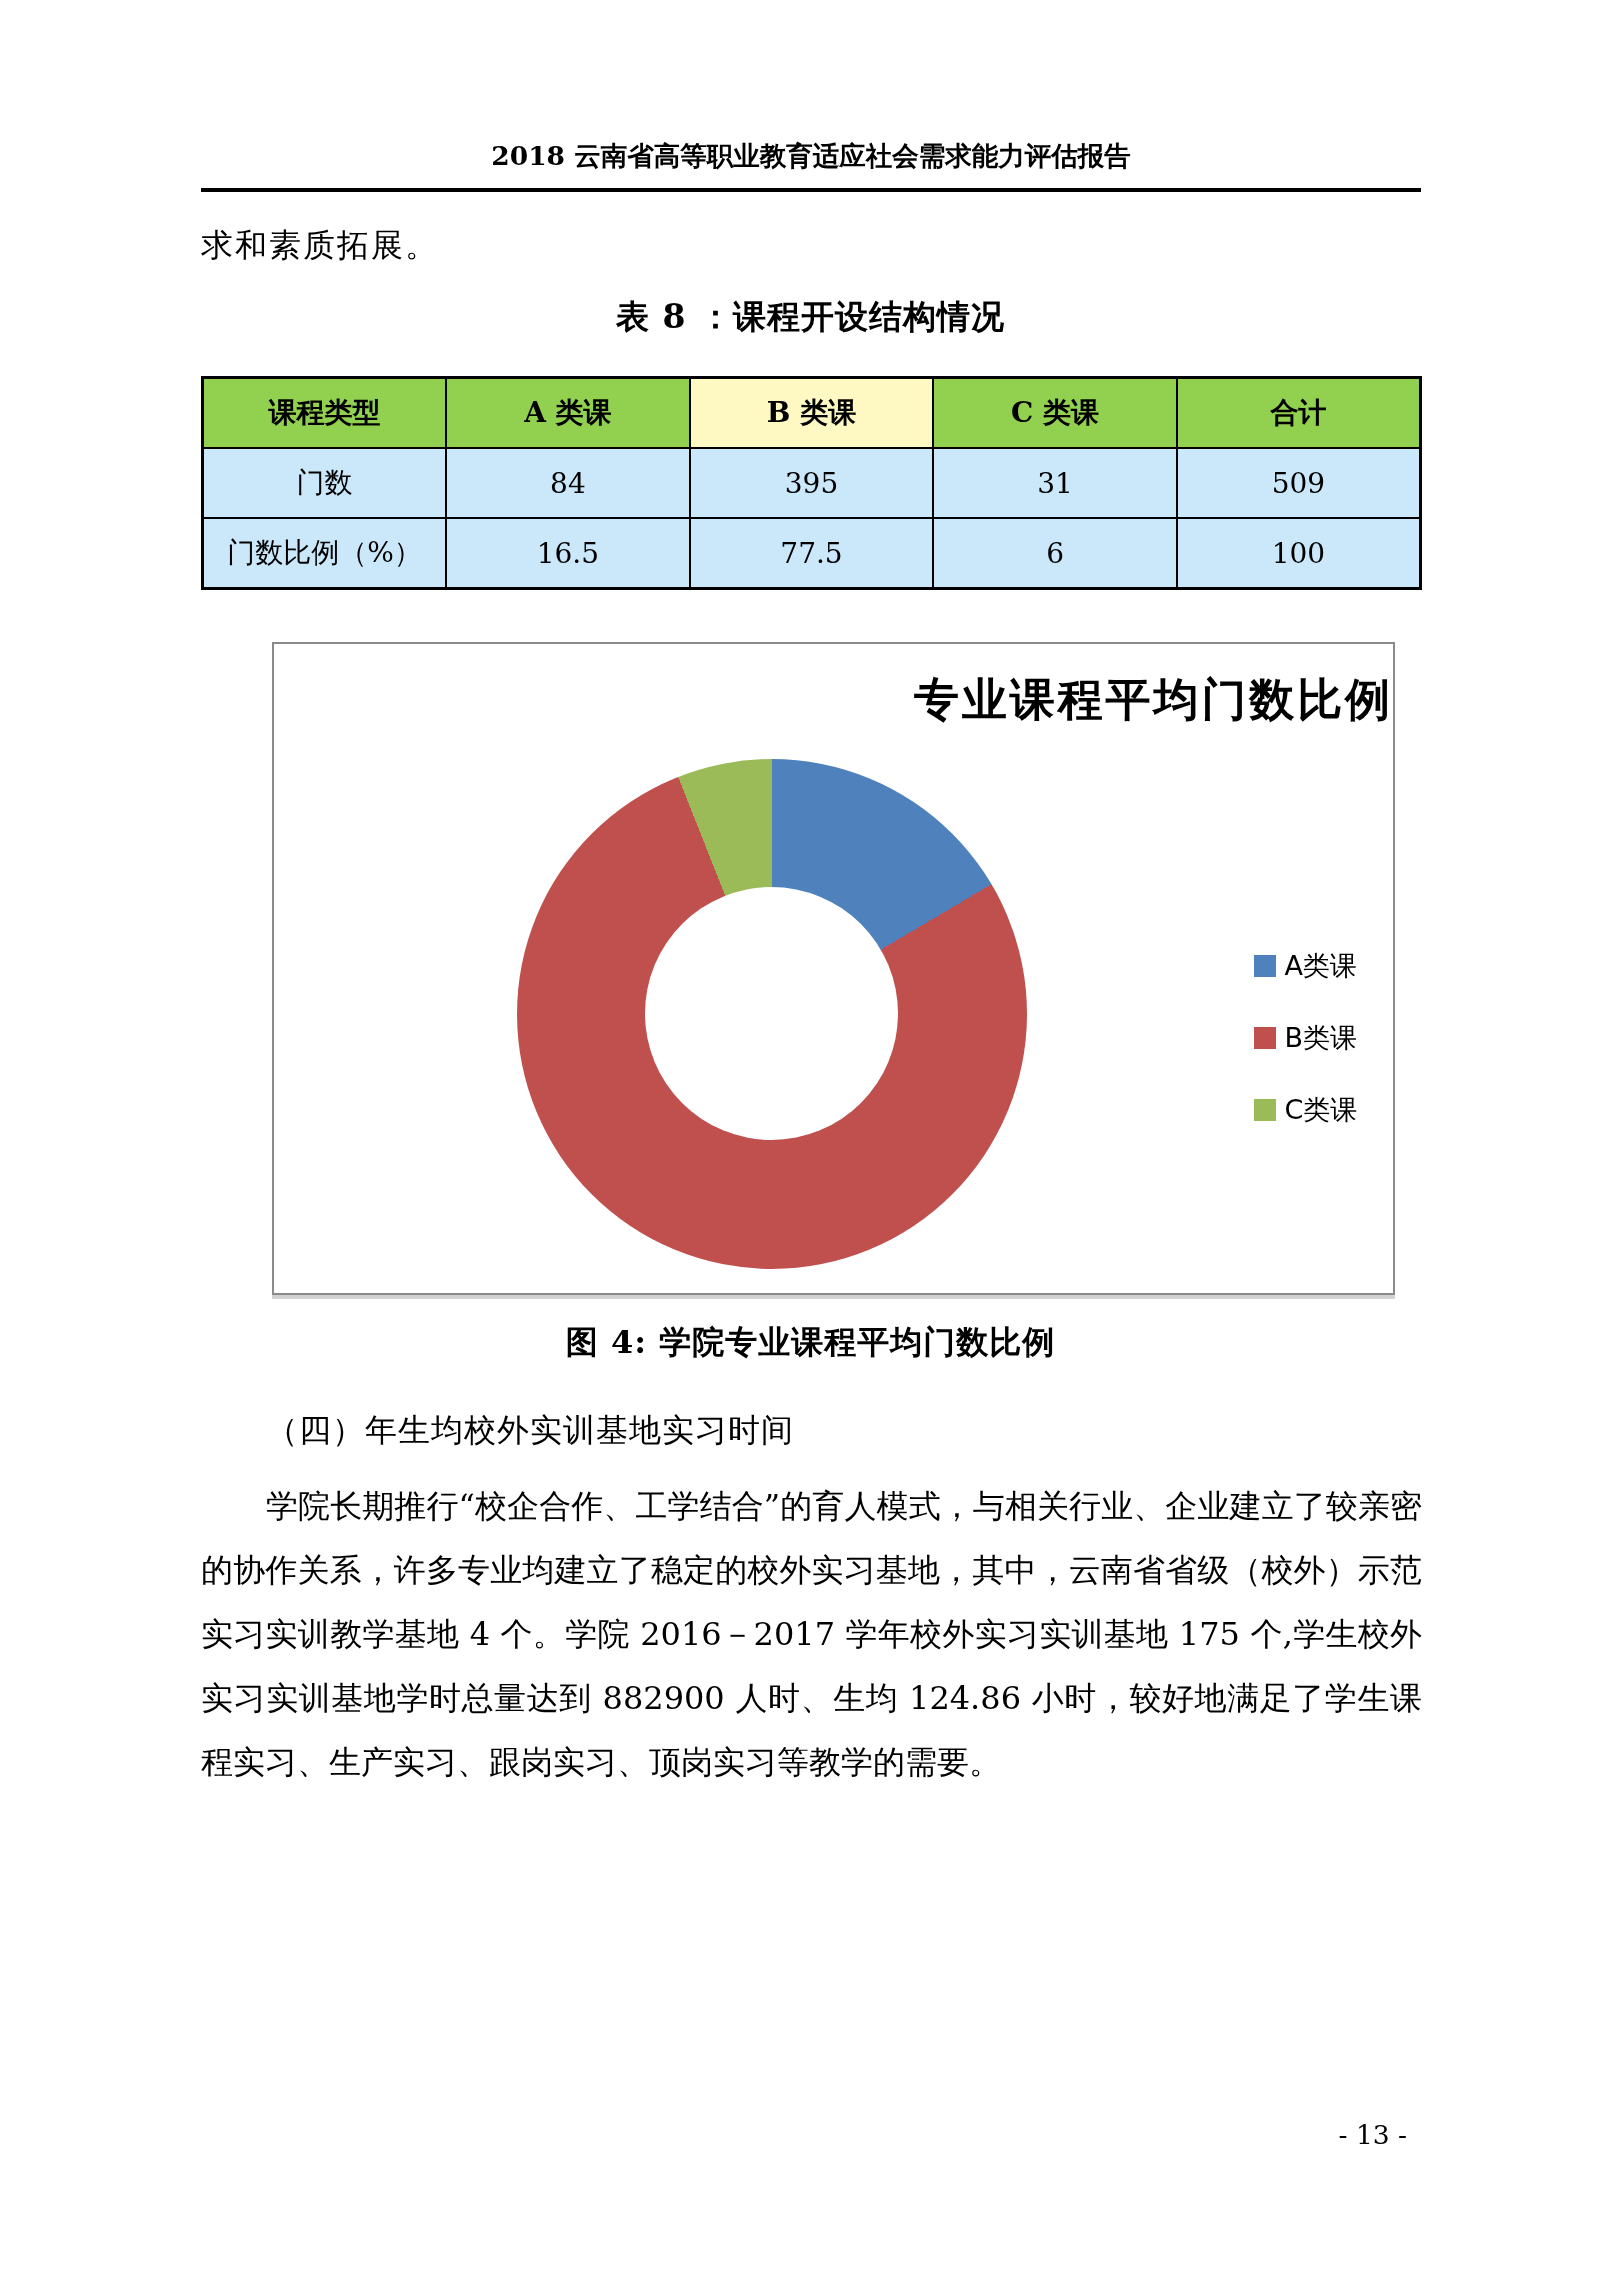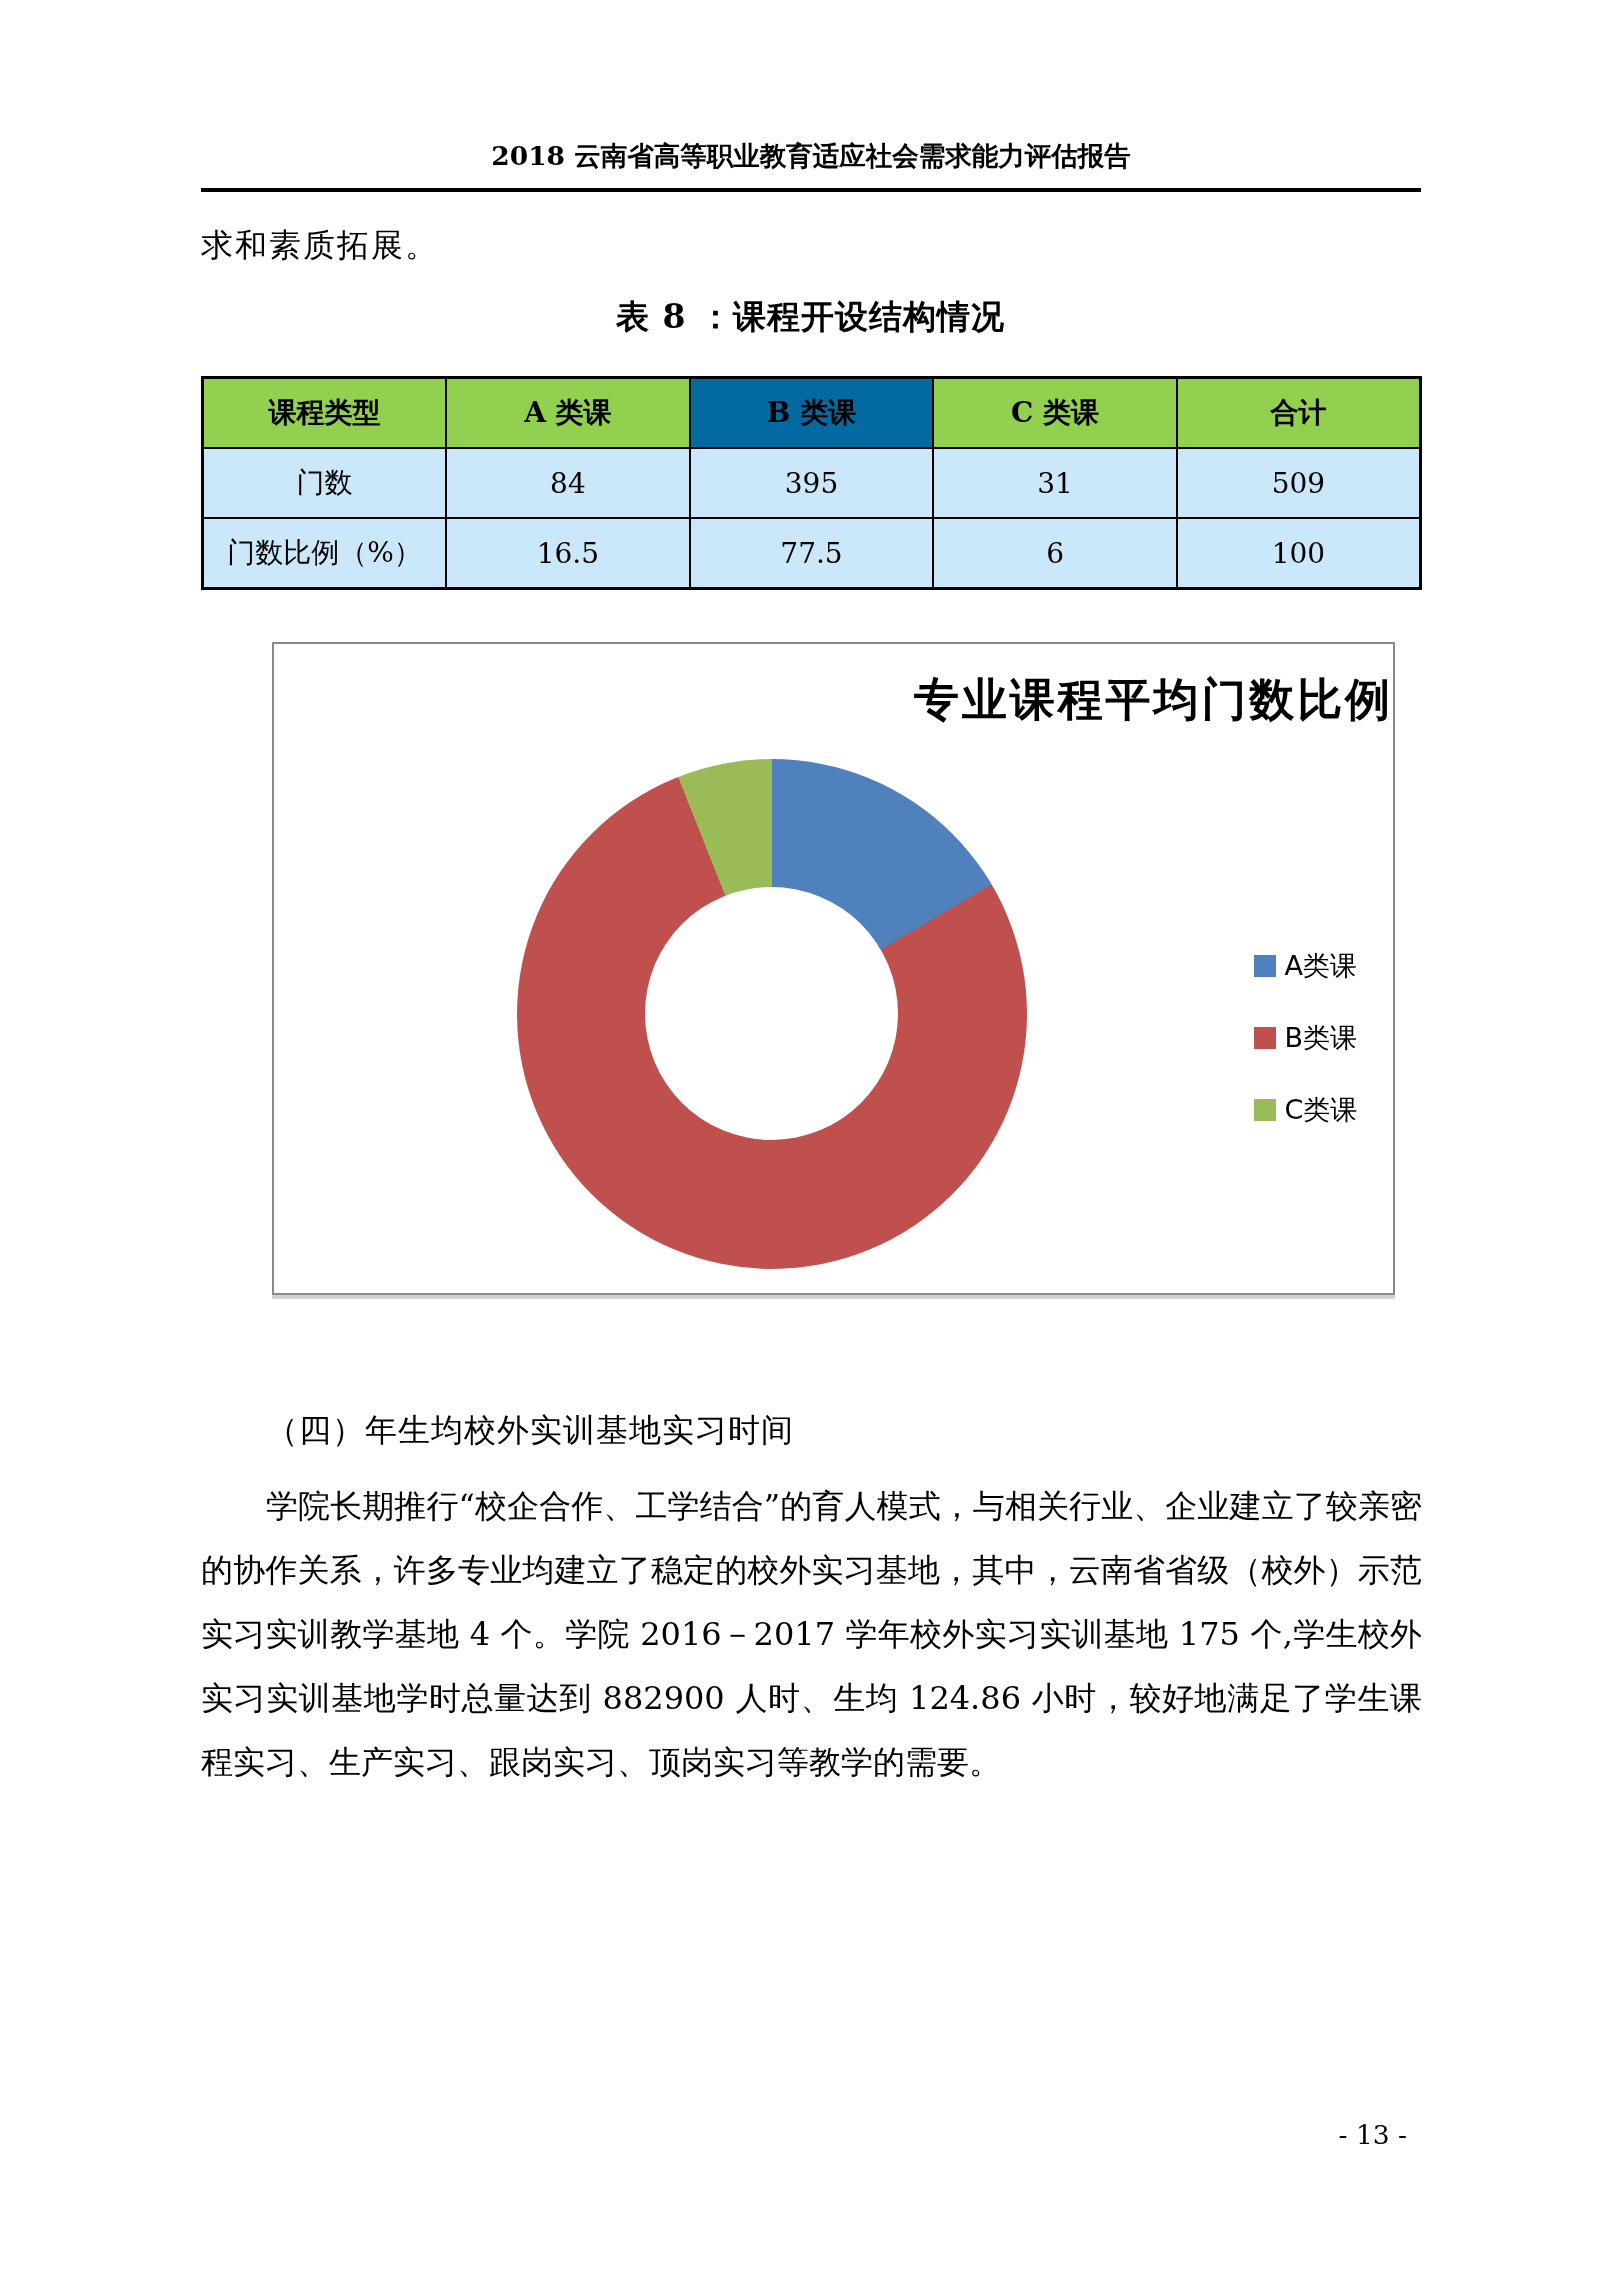--- a/index.html
+++ b/index.html
@@ -106,21 +106,21 @@
 
   <div class="intro">求和素质拓展。</div>
 
   <div class="table-title">表 8 ：课程开设结构情况</div>
 
   <table class="course-table">
     <thead>
       <tr>
         <th style="background: rgb(146, 208, 80);">课程类型</th>
         <th style="background: rgb(146, 208, 80);">A 类课</th>
-        <th style="background: #0369a1;">B 类课</th>
+        <th style="background: #fef9c3;">B 类课</th>
         <th style="background: rgb(146, 208, 80);">C 类课</th>
         <th style="background: rgb(146, 208, 80);">合计</th>
       </tr>
     </thead>
     <tbody>
       <tr>
         <td style="background: rgb(202, 232, 250);">门数</td>
         <td style="background: rgb(202, 232, 250);">84</td>
         <td style="background: rgb(202, 232, 250);">395</td>
         <td style="background: rgb(202, 232, 250);">31</td>
@@ -150,20 +150,21 @@
         <span class="legend-swatch" style="background: rgb(192, 80, 77);"></span>
         <span>B类课</span>
       </div>
       <div class="legend-item">
         <span class="legend-swatch" style="background: rgb(155, 187, 89);"></span>
         <span>C类课</span>
       </div>
     </div>
   </div>
 
+  <div class="figure-caption">图 4: 学院专业课程平均门数比例</div>
 
   <div class="section-heading">（四）年生均校外实训基地实习时间</div>
 
   <div class="paragraph">学院长期推行“校企合作、工学结合”的育人模式，与相关行业、企业建立了较亲密的协作关系，许多专业均建立了稳定的校外实习基地，其中，云南省省级（校外）示范实习实训教学基地 4 个。学院 2016－2017 学年校外实习实训基地 175 个,学生校外实习实训基地学时总量达到 882900 人时、生均 124.86 小时，较好地满足了学生课程实习、生产实习、跟岗实习、顶岗实习等教学的需要。</div>
 
   <div class="page-number">- 13 -</div>
 
 </div>
 
 

